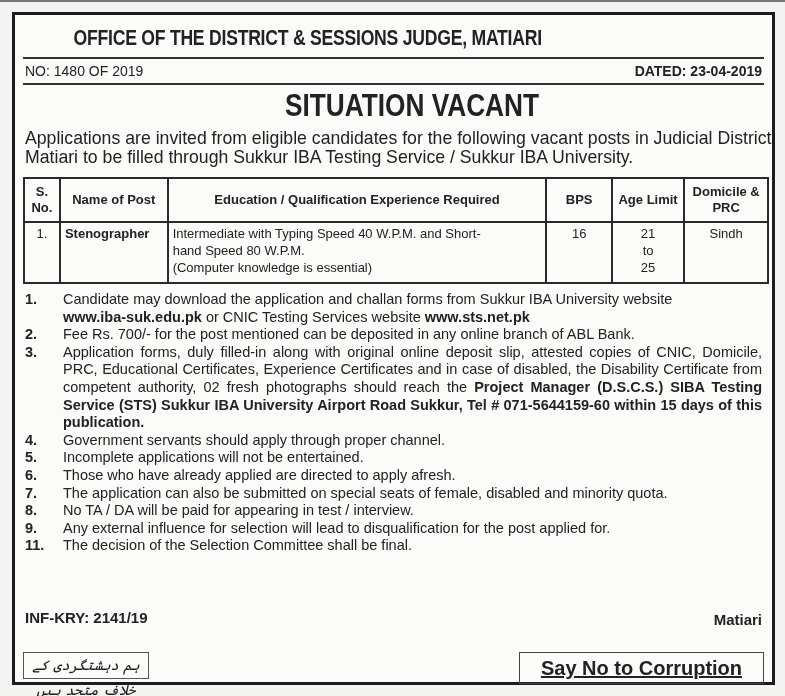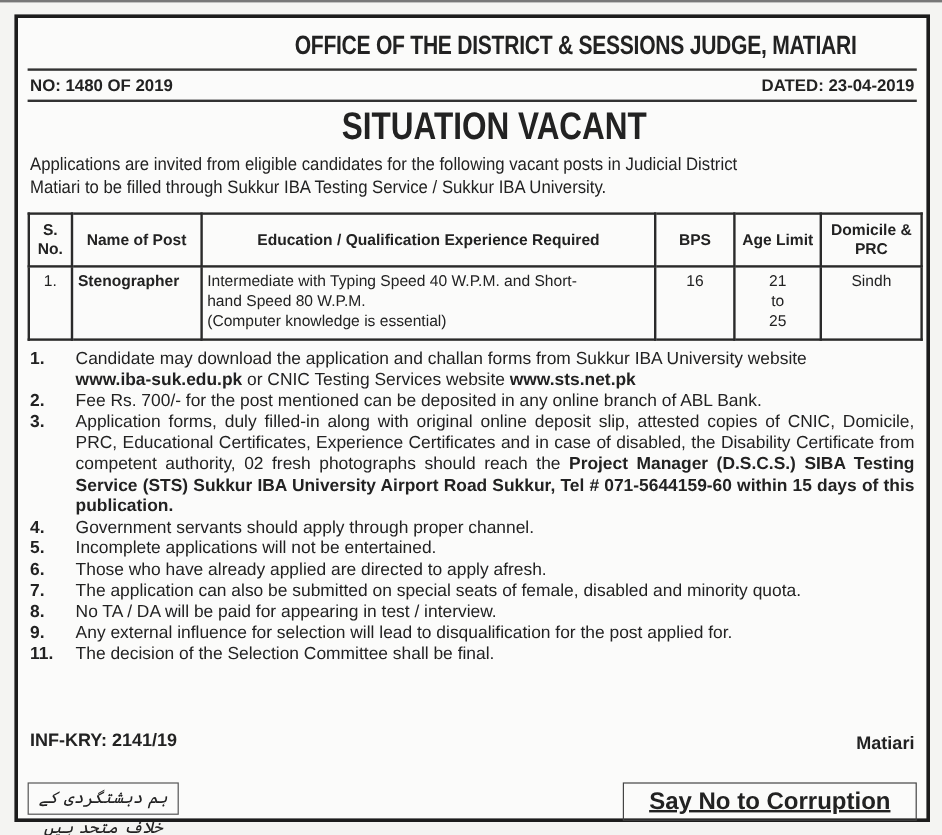--- a/index.html
+++ b/index.html
@@ -6,36 +6,36 @@
   body {
     width: 785px; height: 696px; background: #f4f4f2; position: relative; overflow: hidden;
     font-family: "Liberation Sans", sans-serif; color: #222;
   }
   .topline { position: absolute; left: 0; top: 0; width: 785px; height: 2px; background: #777; }
   .frame {
     position: absolute; left: 12px; top: 12px; width: 757px; height: 667px;
     border: 3px solid #1c1c1c; background: #fbfbfa;
   }
   .office {
-    position: absolute; left: 0; right: 0; top: 10px; text-align: right;
+    position: absolute; left: 0; right: 0; top: 10px; text-align: left;
     font-weight: bold; font-size: 22px; letter-spacing: -0.3px;
   }
   .office span { display: inline-block; transform: scaleX(0.8); }
   .hr1 { position: absolute; left: 8px; right: 8px; top: 42px; height: 2px; background: #333; }
   .hr2 { position: absolute; left: 8px; right: 8px; top: 68px; height: 2px; background: #333; }
-  .refno { position: absolute; left: 10px; top: 48px; font-weight: bold; font-size: 14px; }
+  .refno { position: absolute; left: 10px; top: 48px; font-weight: normal; font-size: 14px; }
   .dated { position: absolute; right: 10px; top: 48px; font-weight: bold; font-size: 14px; padding-left: 20px; }
   .title {
     position: absolute; left: 0; right: 0; top: 72px; text-align: center;
     font-weight: bold; font-size: 32px; margin-left: 36px;
   }
   .title span { display: inline-block; transform: scaleX(0.82); }
   .intro {
     position: absolute; left: 10px; right: 10px; top: 113px;
-    font-size: 15px; line-height: 19px;
+    font-size: 19px; line-height: 19px;
   }
   .intro span { display: inline-block; transform: scaleX(0.93); transform-origin: left; white-space: nowrap; }
   table.posts {
     position: absolute; left: 8px; top: 162px; width: 746px;
     border-collapse: collapse; font-size: 13px;
   }
   table.posts td, table.posts th { border: 2px solid #2a2a2a; padding: 2px 4px; vertical-align: top; }
   table.posts th { font-weight: bold; text-align: center; vertical-align: middle; height: 38px; line-height: 16px; }
   table.posts td { line-height: 17px; height: 55px; }
   .c-sno { width: 26px; text-align: center; }

